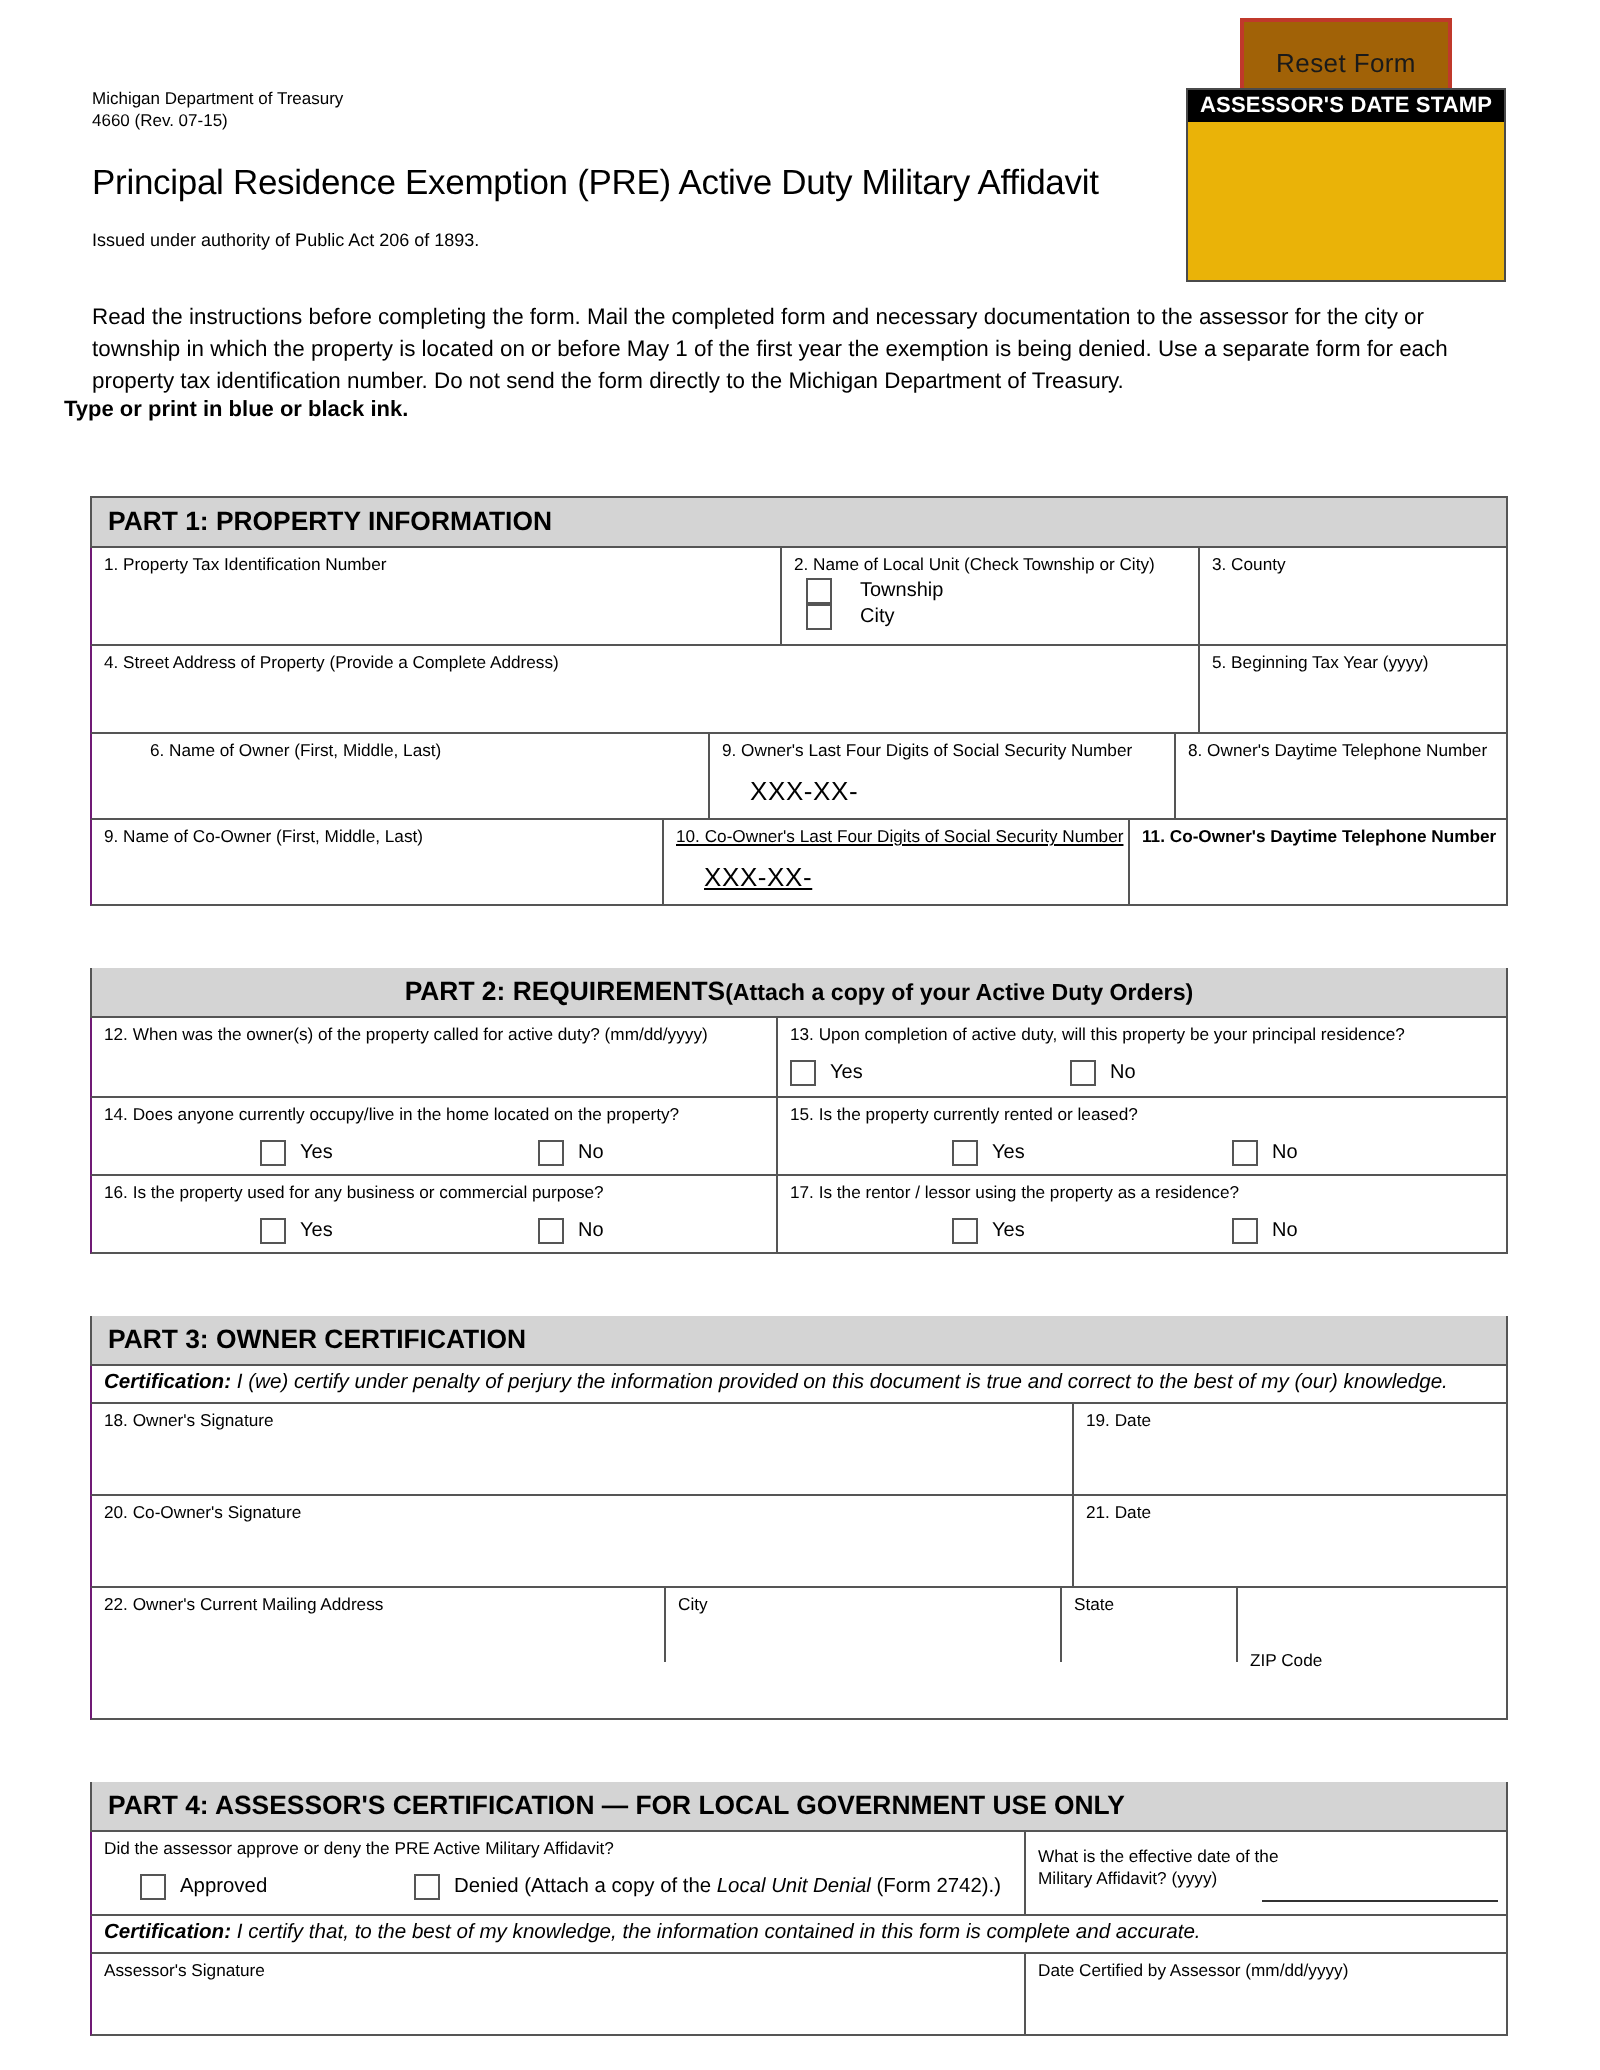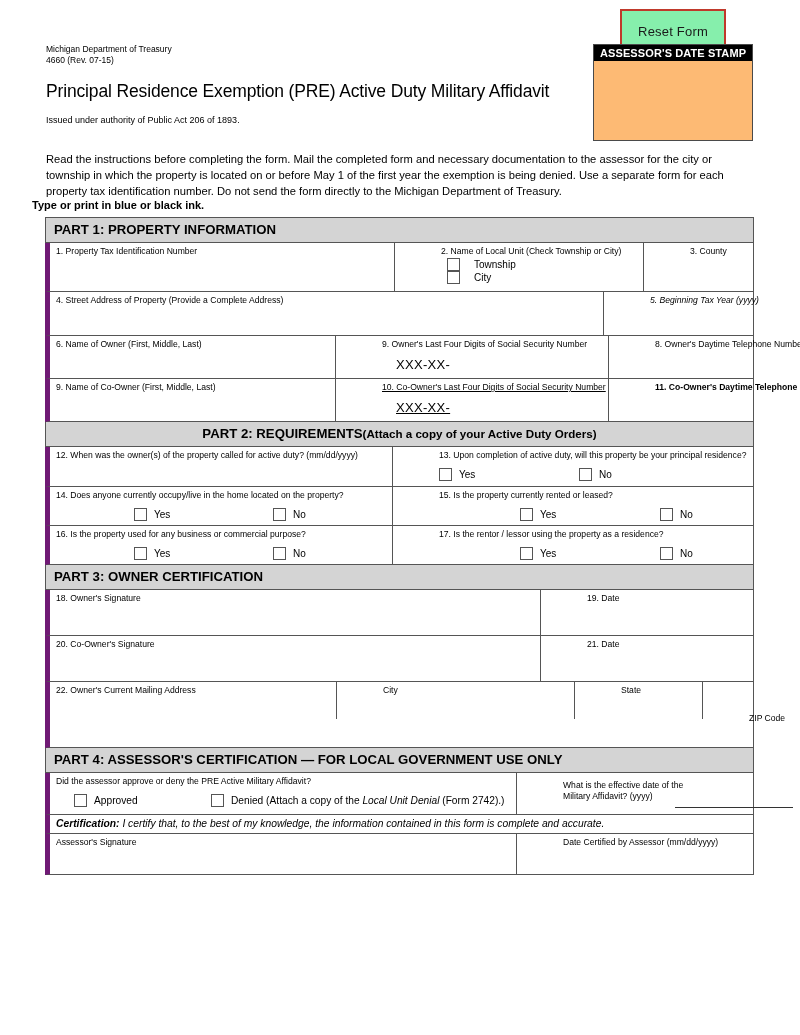--- a/index.html
+++ b/index.html
@@ -14,35 +14,35 @@
     color: #000000;
     position: relative;
     overflow: hidden;
   }
 
   
   #reset-form-button {
     position: absolute;
     left: 620px; top: 9px;
     width: 106px; height: 44px;
-    background: #86efac;
+    background: #a16207;
     border: 2px solid #c0392b;
     display: flex; align-items: center; justify-content: center;
     font-size: 13px;
     color: #1a1a1a;
     cursor: pointer;
     letter-spacing: .2px;
   }
 
   #date-stamp-box {
     position: absolute;
     left: 593px; top: 44px;
     width: 160px; height: 97px;
     border: 1px solid #4a4a4a;
-    background: #fdba74;
+    background: #eab308;
   }
   #date-stamp-title {
     background: #000000;
     color: #ffffff;
     font-size: 11px;
     font-weight: bold;
     padding: 2px 0 2px 6px;
     letter-spacing: .1px;
   }
 
@@ -79,32 +79,32 @@
     left: 45px; top: 217px;
     width: 709px;
   }
   .part-header {
     background: #d4d4d4;
     border: 1px solid #555555;
     border-bottom: 1px solid #555555;
     padding: 4px 8px 5px 8px;
     font-size: 13.2px;
     font-weight: bold;
+    margin-top: 31px;
   }
   .part-header .sub {
     font-size: 11.6px;
     font-weight: bold;
   }
 
   .row {
     display: flex;
-    border-left: 5px solid #701a75;
+    border-left: 1px solid #701a75;
     border-right: 1px solid #555555;
     border-bottom: 1px solid #555555;
-    gap: 40px;
   }
   .cell {
     position: relative;
     padding: 3px 5px 3px 6px;
     border-right: 1px solid #555555;
     flex: none;
   }
   .cell:last-child { border-right: none; }
   .lbl {
     font-size: 8.6px;
@@ -197,27 +197,27 @@
     </div>
     <div class="cell" style="width:155px;height:48px;">
       <span class="lbl">3. County</span>
     </div>
   </div>
 
   <div class="row">
     <div class="cell" style="width:554px;height:43px;">
       <span class="lbl">4. Street Address of Property (Provide a Complete Address)</span>
     </div>
-    <div class="cell" style="width:155px;height:43px;font-style:italic;">
+    <div class="cell" style="width:155px;height:43px;">
       <span class="lbl">5. Beginning Tax Year (yyyy)</span>
     </div>
   </div>
 
   <div class="row">
-    <div class="cell" style="width:286px;height:42px;">
+    <div class="cell" style="width:286px;height:42px;margin-left:23px;">
       <span class="lbl">6. Name of Owner (First, Middle, Last)</span>
     </div>
     <div class="cell" style="width:233px;height:42px;">
       <span class="lbl">9. Owner's Last Four Digits of Social Security Number</span>
       <div class="ssn-mask">XXX-XX-</div>
     </div>
     <div class="cell" style="width:190px;height:42px;">
       <span class="lbl">8. Owner's Daytime Telephone Number</span>
     </div>
   </div>
@@ -311,20 +311,25 @@
         <div class="yn-item">
           <span class="checkbox"></span>
           <span>No</span>
         </div>
       </div>
     </div>
   </div>
 
   <div class="part-header" style="border-top:none;">PART 3: OWNER CERTIFICATION</div>
 
+  <div class="row">
+    <div class="cert-line" style="width:709px;">
+      <b>Certification:</b><span> I (we) certify under penalty of perjury the information provided on this document is true and correct to the best of my (our) knowledge.</span>
+    </div>
+  </div>
 
   <div class="row">
     <div class="cell" style="width:491px;height:45px;">
       <span class="lbl">18. Owner's Signature</span>
     </div>
     <div class="cell" style="width:218px;height:45px;">
       <span class="lbl">19. Date</span>
     </div>
   </div>
 

